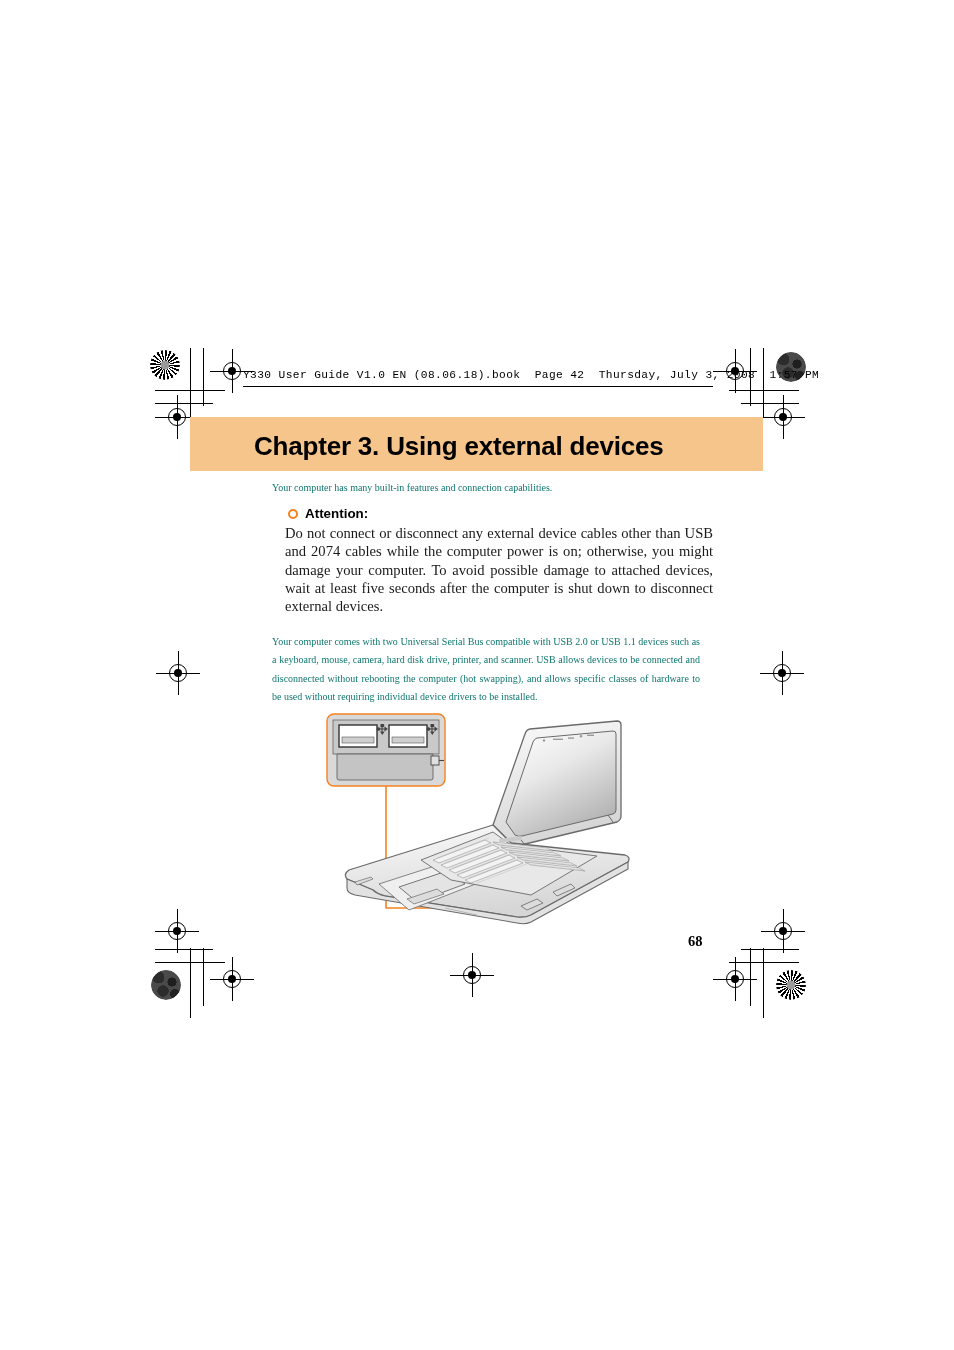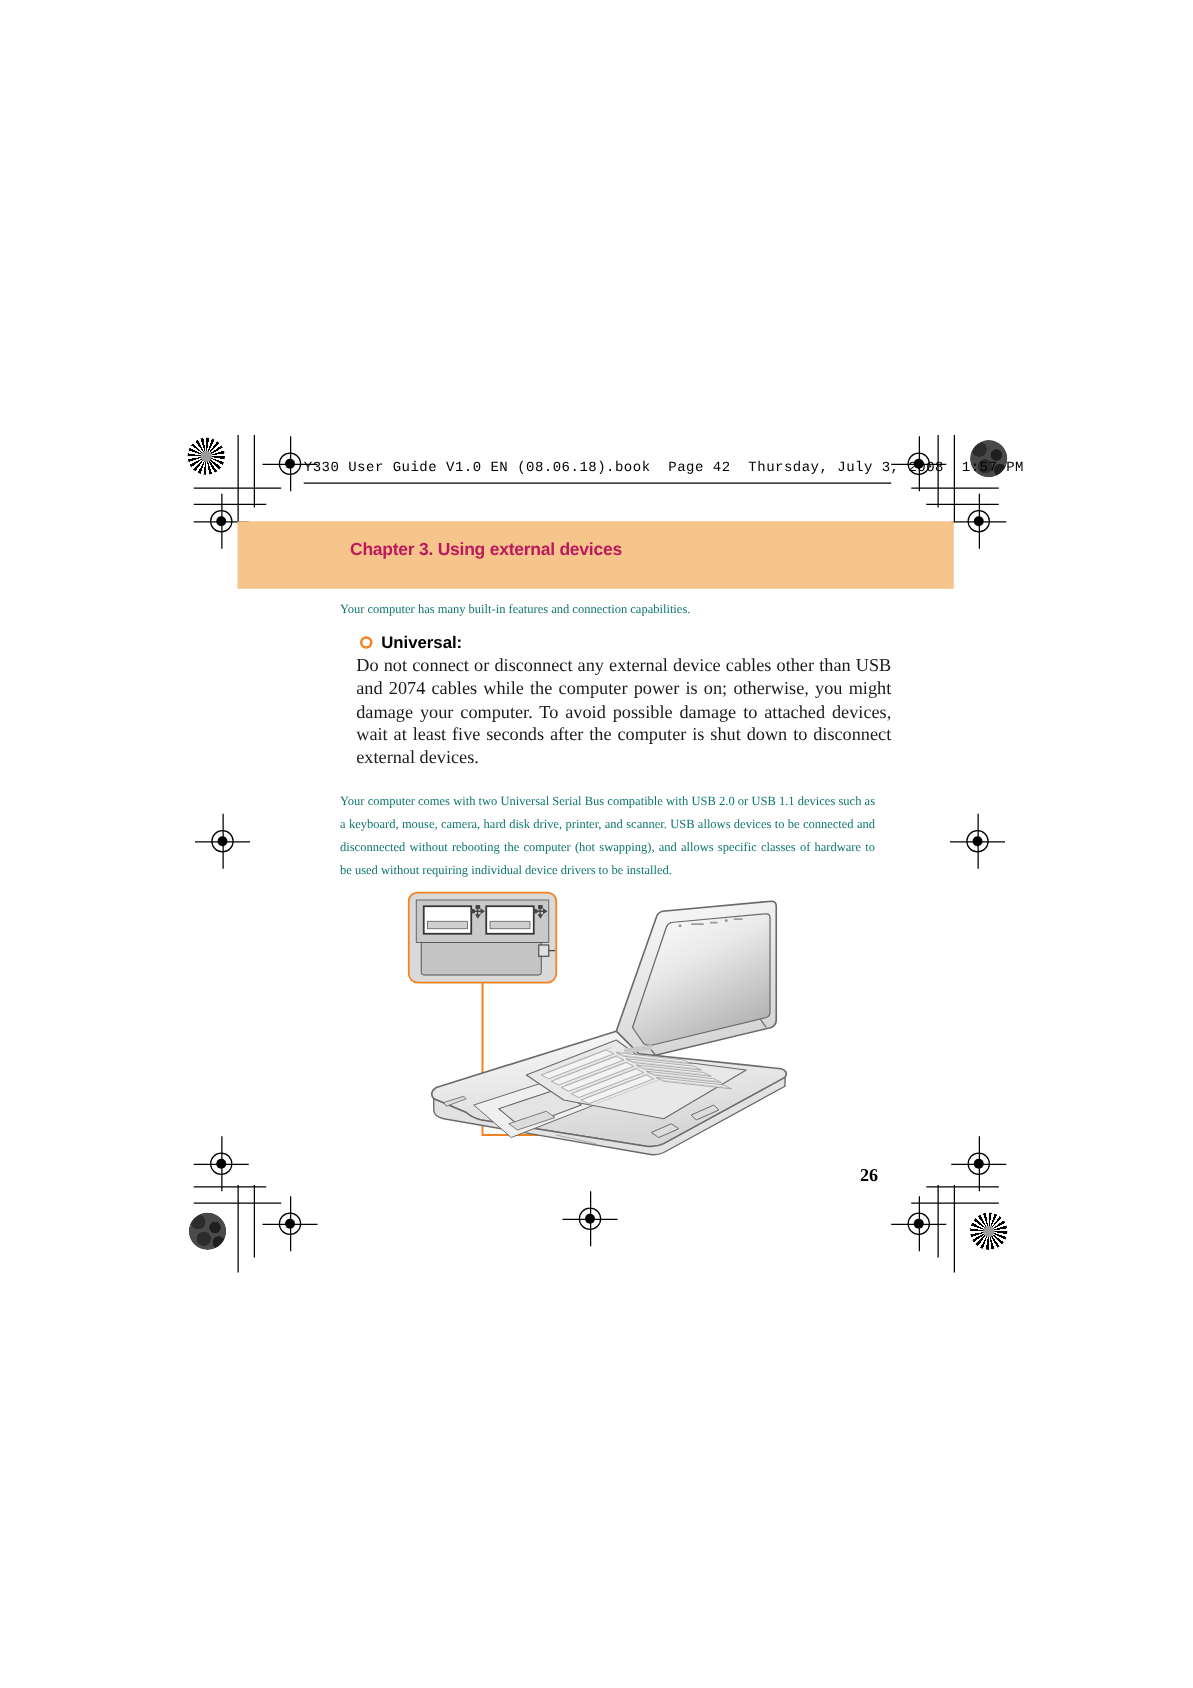--- a/index.html
+++ b/index.html
@@ -111,24 +111,23 @@
     position: absolute;
     left: 190px; top: 417px;
     width: 573px; height: 54px;
     background: #f6c58b;
   }
   #chapter-title {
     position: absolute;
     left: 64px; top: 14px;
     font-family: "Liberation Sans", sans-serif;
     font-weight: bold;
-    font-size: 14px;
-    color: #be185d;
+    font-size: 26px;
+    color: #000000;
     letter-spacing: -0.2px;
-    margin-left: 26px;
   }
 
   
   .para {
     position: absolute;
     left: 272px;
     width: 428px;
     font-family: "Liberation Serif", serif;
     font-size: 10px;
     line-height: 18.3px;
@@ -341,21 +340,21 @@
 
   <div id="chapter-banner">
     <div id="chapter-title">Chapter 3. Using external devices</div>
   </div>
 
   <div class="para nojust" id="intro-para">Your computer has many built-in features and connection capabilities.</div>
 
   <div id="attention-block">
     <div id="attention-head">
       <span class="bullet-ring"></span>
-      <span id="attention-label">Universal:</span>
+      <span id="attention-label">Attention:</span>
     </div>
     <div id="attention-body">Do not connect or disconnect any external device cables other than USB and 2074 cables while the computer power is on; otherwise, you might damage your computer. To avoid possible damage to attached devices, wait at least five seconds after the computer is shut down to disconnect external devices.</div>
   </div>
 
 
   <div class="para" id="usb-para">Your computer comes with two Universal Serial Bus compatible with USB 2.0 or USB 1.1 devices such as a keyboard, mouse, camera, hard disk drive, printer, and scanner. USB allows devices to be connected and disconnected without rebooting the computer (hot swapping), and allows specific classes of hardware to be used without requiring individual device drivers to be installed.</div>
 
   <div id="illustration">
     <svg width="320" height="215" viewBox="0 0 320 215">
       <defs>
@@ -483,15 +482,15 @@
 
         <g stroke="#9a9a9a" stroke-width="0.6">
           <path d="M120 196 L152 203"></path>
         </g>
 
         <path d="M30 170 L46 165 L48 167 L32 173 Z" fill="#dddddd" stroke-width="0.7"></path>
       </g>
     </svg>
   </div>
 
-  <div id="page-number">26</div>
+  <div id="page-number">68</div>
 
 </div>
 
 </body></html>

